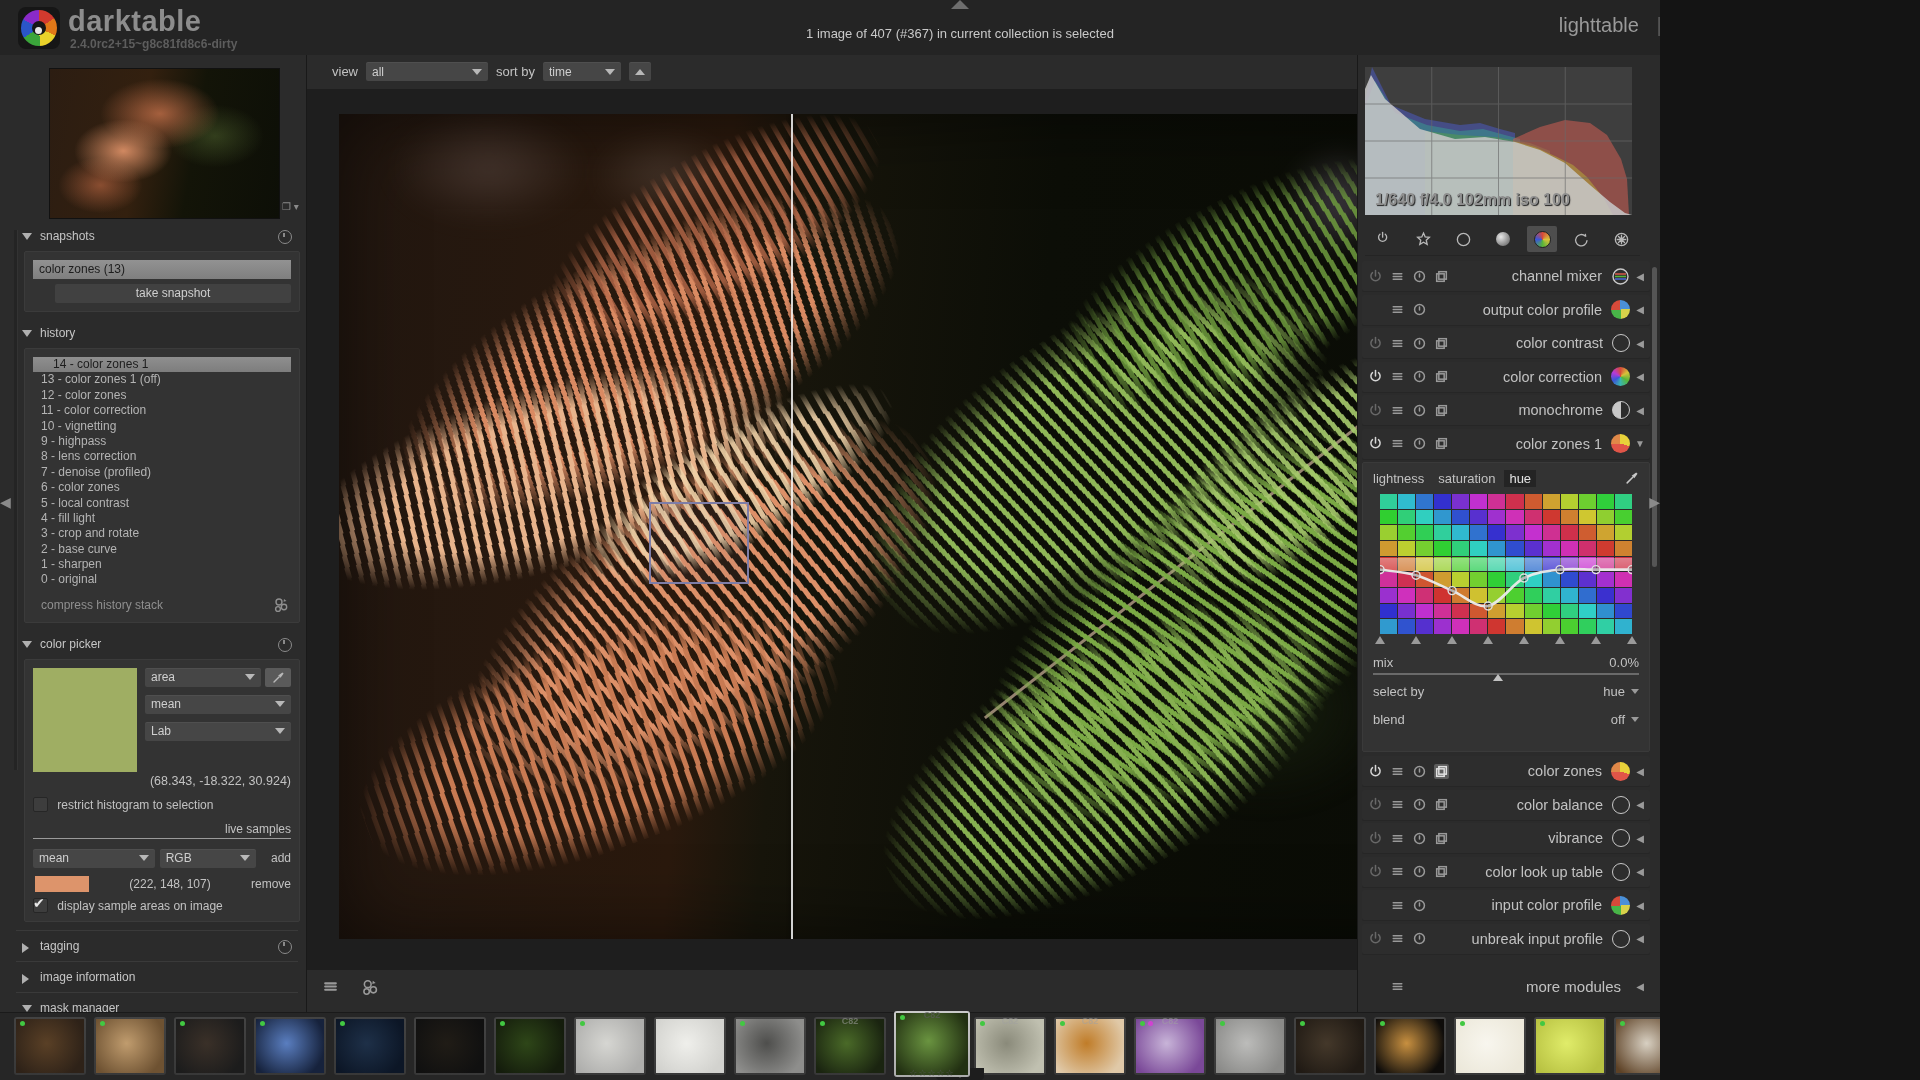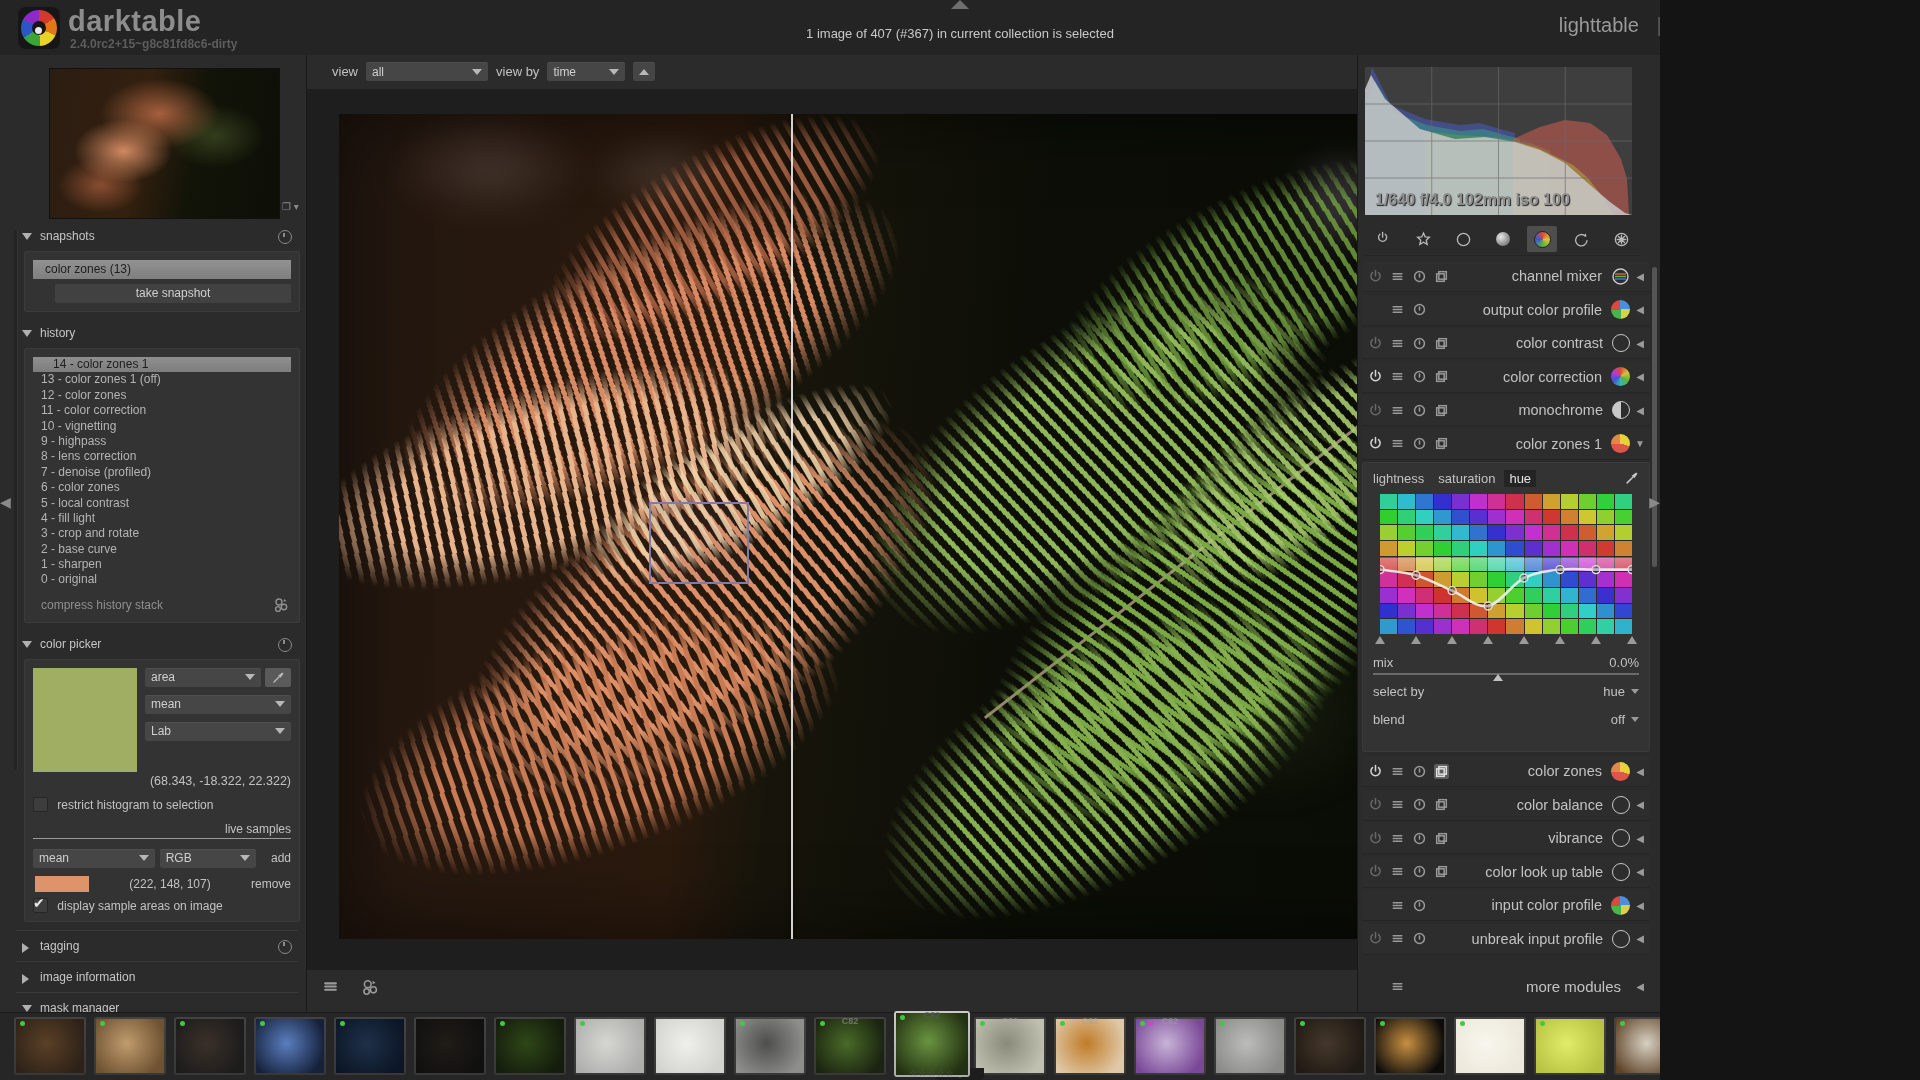--- a/index.html
+++ b/index.html
@@ -21,21 +21,21 @@
   .views .active{color:#dedede;}
   .views .dim{color:#6e6e6e;}
   .views .caret{color:#8a8a8a;font-size:13px;margin-left:14px;}
   .tri{width:0;height:0;display:inline-block;}
   .top-grab{position:absolute;left:951px;top:0;border-left:9px solid transparent;border-right:9px solid transparent;border-bottom:9px solid #6e6e6e;}
   
   .dd{display:flex;align-items:center;justify-content:space-between;background:#464646;color:#cfcfcf;
       height:19px;padding:0 6px;border-radius:2px;box-shadow:inset 0 1px 0 rgba(255,255,255,.05);}
   .dd .arr{border-left:5px solid transparent;border-right:5px solid transparent;border-top:6px solid #b8b8b8;width:0;height:0;}
   .btn{background:#414141;color:#cfcfcf;text-align:center;height:19px;line-height:19px;border-radius:2px;}
-  .selrow{background:linear-gradient(#929292,#7f7f7f);color:#1d1d1d;height:19px;line-height:19px;padding:0 12px;}
+  .selrow{background:linear-gradient(#929292,#7f7f7f);color:#1d1d1d;height:19px;line-height:19px;padding:0 6px;}
   .chk{display:inline-block;width:13px;height:13px;background:#3d3d3d;border:1px solid #262626;border-radius:2px;vertical-align:-3px;position:relative;}
   .chk.checked:after{content:"✔";position:absolute;left:-1px;top:-4px;color:#e8e8e8;font-size:14px;}
   
   .lpanel{position:absolute;left:0;top:55px;width:306px;height:957px;background:#2b2b2b;border-right:1px solid #191919;}
   .rpanel{position:absolute;right:0;top:55px;width:302px;height:957px;background:#2b2b2b;border-left:1px solid #191919;}
   .groove{position:absolute;left:14px;top:175px;width:3px;height:540px;background:#242424;border-right:1px solid #333;}
   .navimg{position:absolute;left:49px;top:13px;width:229px;height:149px;background:#000;border:1px solid #111;overflow:hidden;}
   .nav-icons{position:absolute;left:282px;top:146px;color:#8a8a8a;font-size:10px;}
   .sec-head{position:relative;margin:0 0 0 16px;height:26px;line-height:26px;color:#c6c6c6;font-size:12px;}
   .sec-head .sarr{position:absolute;left:6px;top:10px;}
@@ -244,21 +244,21 @@
             <div class="dd">
               <span>mean</span>
                 <span class="arr"></span>
             </div>
             <div class="dd">
               <span>Lab</span>
                 <span class="arr"></span>
             </div>
           </div>
         </div>
-        <div class="cp-reading">(68.343, -18.322, 22.322)</div>
+        <div class="cp-reading">(68.343, -18.322, 30.924)</div>
         <div class="cp-row">
           <span class="chk"></span>
           <span style="margin-left:6px;">restrict histogram to selection</span>
         </div>
         <div class="livesamples">live samples</div>
         <div class="samprow">
           <div class="dd" style="flex:1.3;">
             <span>mean</span>
               <span class="arr"></span>
           </div>
@@ -344,21 +344,21 @@
     </div>
   </div>
 
   <div class="center-top">
     <div style="position:absolute;left:25px;top:7px;display:flex;align-items:center;gap:8px;">
       <span class="ctrl-label">view</span>
       <div class="dd" style="width:110px;">
         <span>all</span>
           <span class="arr"></span>
       </div>
-      <span class="ctrl-label">view by</span>
+      <span class="ctrl-label">sort by</span>
       <div class="dd" style="width:66px;">
         <span>time</span>
           <span class="arr"></span>
       </div>
       <div class="dd" style="width:10px;justify-content:center;">
         <span class="tri" style="border-left:5px solid transparent;border-right:5px solid transparent;border-bottom:6px solid #b8b8b8;"></span>
       </div>
     </div>
     <div style="position:absolute;right:22px;top:8px;display:flex;gap:14px;align-items:center;">
       <span class="ico-g">G</span>

